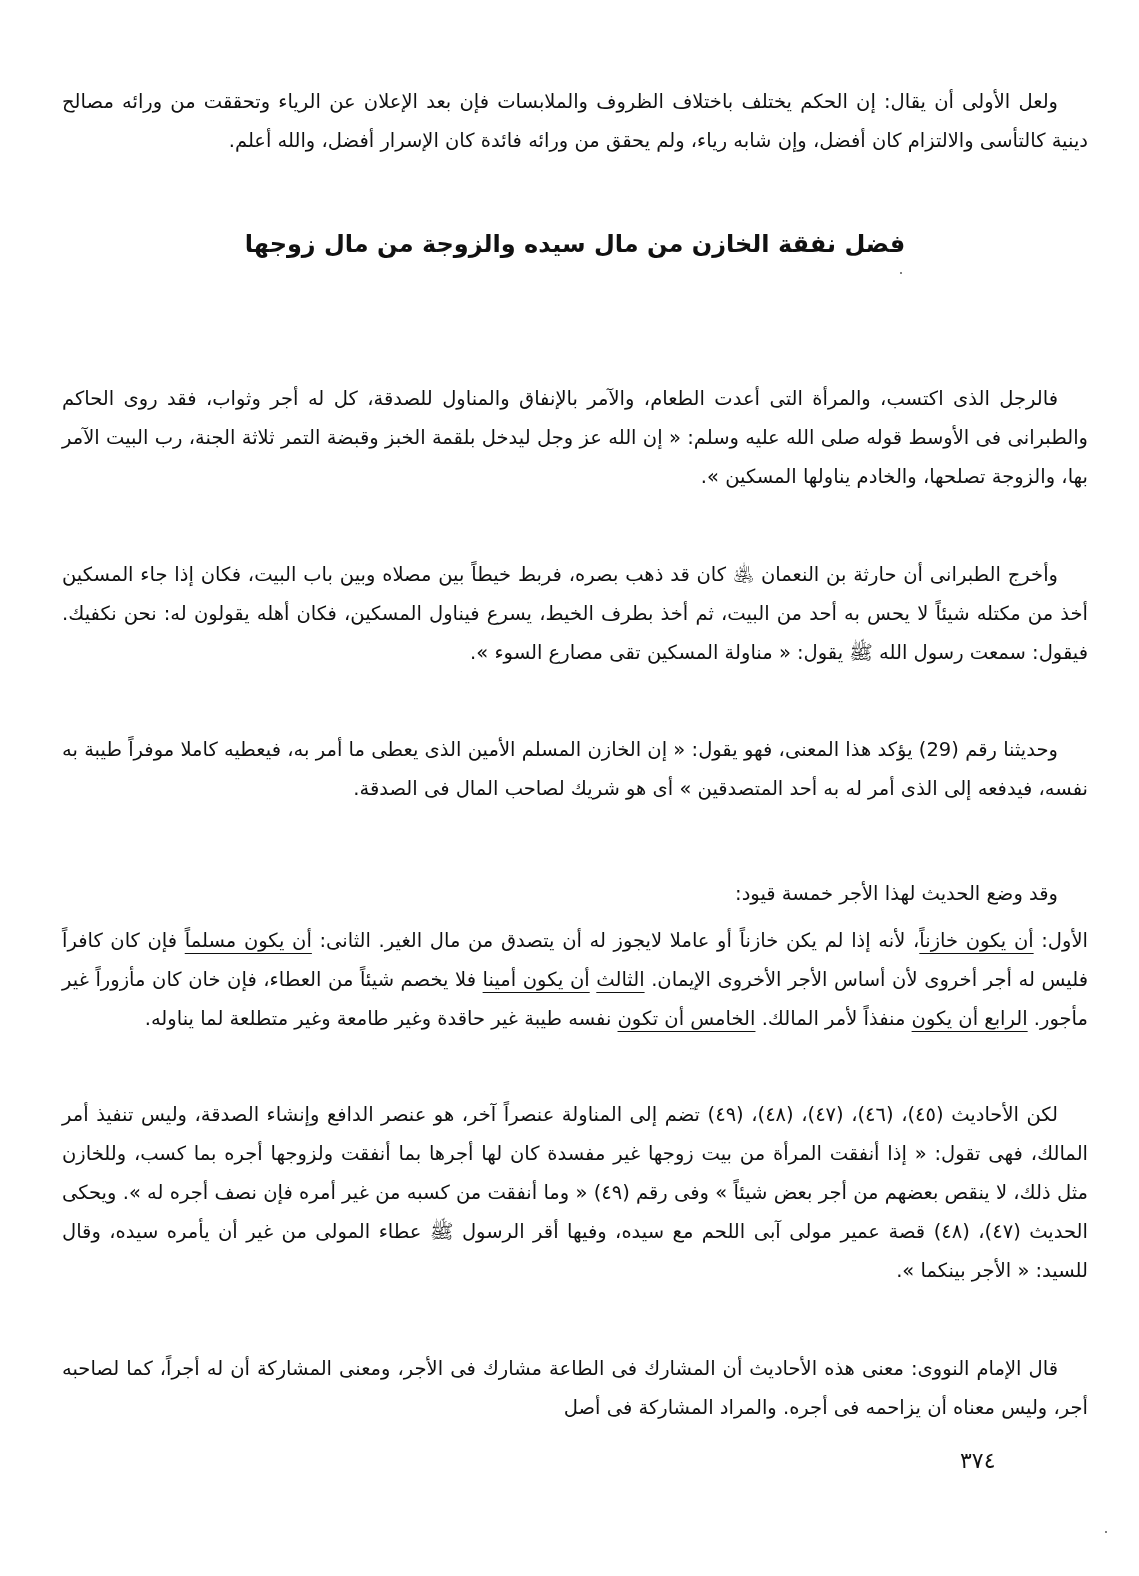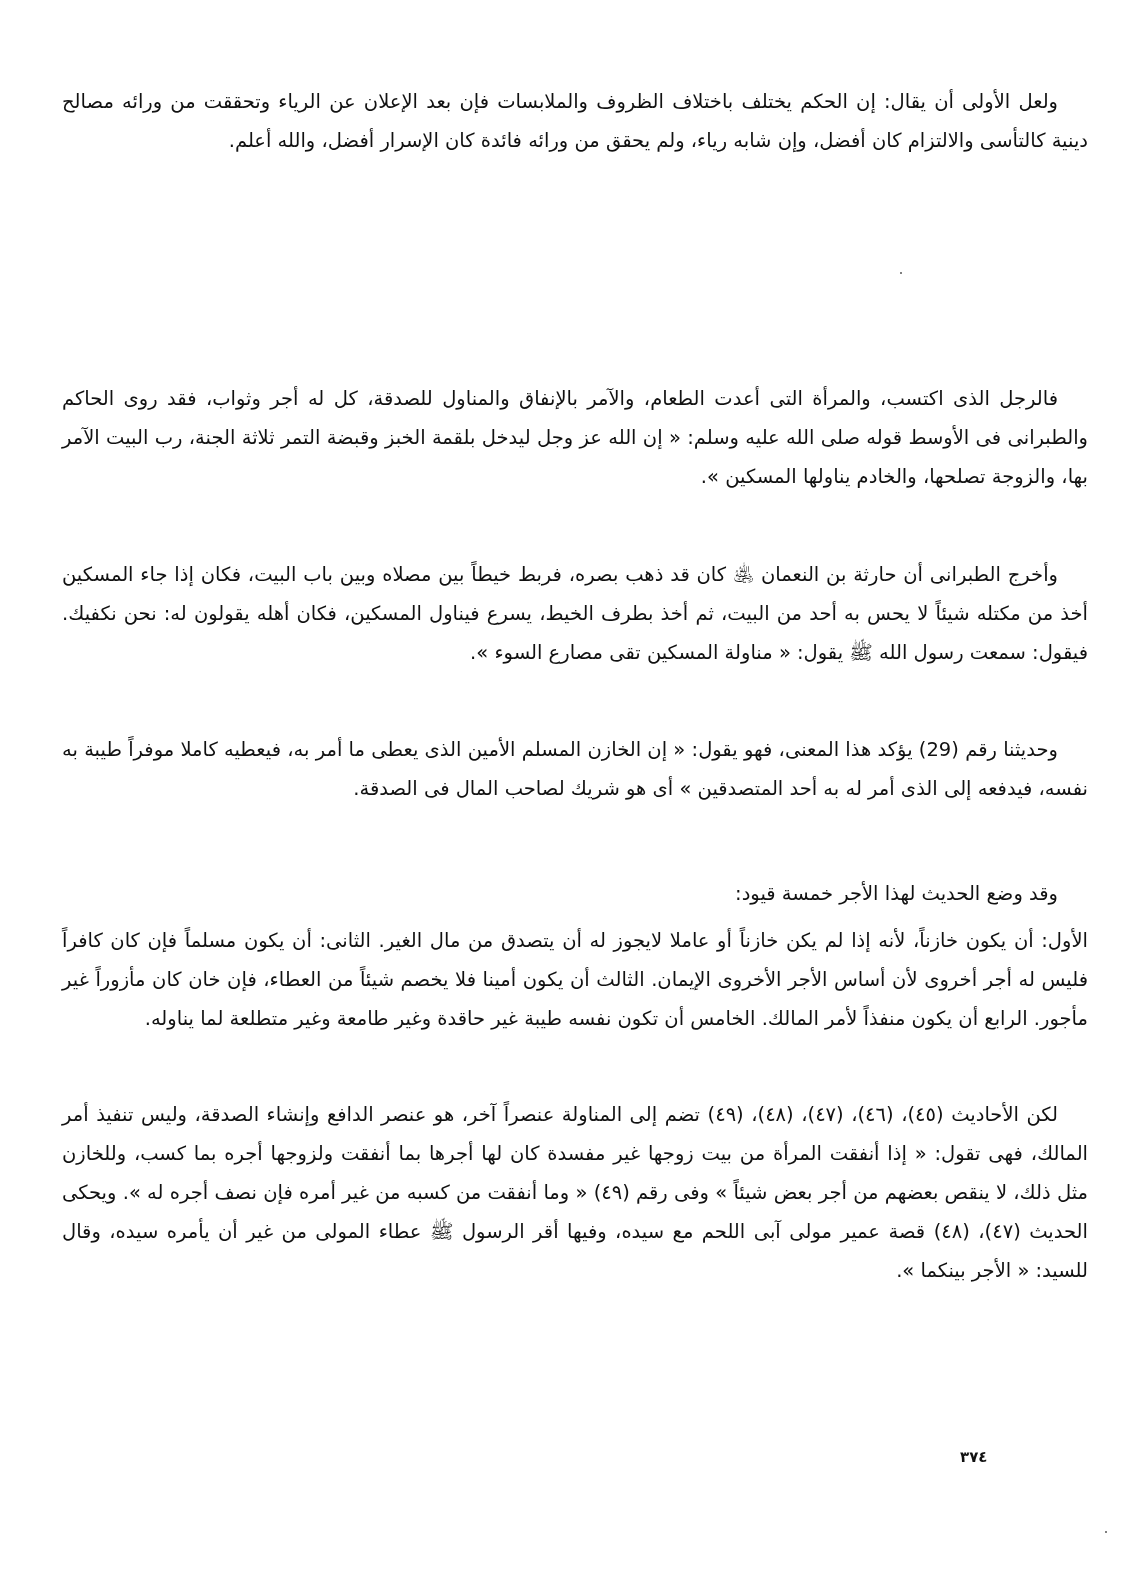--- a/index.html
+++ b/index.html
@@ -43,60 +43,63 @@
       width: 1026px;
       top: 222px;
       direction: rtl;
       text-align: center;
       font-size: 24px;
       font-weight: bold;
       line-height: 44px;
       margin: 0;
     }
     .u {
+      text-decoration: underline;
       text-underline-offset: 6px;
       text-decoration-thickness: 1px;
     }
     .page-number {
       position: absolute;
       left: 960px;
       top: 1448px;
       direction: rtl;
-      font-size: 15px;
-      font-weight: bold;
+      font-size: 22px;
+      font-weight: normal;
       letter-spacing: 1px;
       text-align: center;
     }
     .speck {
       position: absolute;
       width: 2px;
       height: 2px;
       background: #555;
       border-radius: 1px;
     }
   </style>
 </head>
 <body>
 
 <div class="page">
 
   <p class="text-block" style="top:82px;"><span class="indent"></span><span>ولعل الأولى أن يقال: إن الحكم يختلف باختلاف الظروف والملابسات فإن بعد الإعلان عن الرياء وتحققت من ورائه مصالح دينية كالتأسى والالتزام كان أفضل، وإن شابه رياء، ولم يحقق من ورائه فائدة كان الإسرار أفضل، والله أعلم.</span></p>
 
+  <h2 class="heading">فضل نفقة الخازن من مال سيده والزوجة من مال زوجها</h2>
 
 
   <p class="text-block" style="top:555px;"><span class="indent"></span><span>وأخرج الطبرانى أن حارثة بن النعمان ﵁ كان قد ذهب بصره، فربط خيطاً بين مصلاه وبين باب البيت، فكان إذا جاء المسكين أخذ من مكتله شيئاً لا يحس به أحد من البيت، ثم أخذ بطرف الخيط، يسرع فيناول المسكين، فكان أهله يقولون له: نحن نكفيك. فيقول: سمعت رسول الله ﷺ يقول: « مناولة المسكين تقى مصارع السوء ».</span></p>
 
   <p class="text-block" style="top:379px;"><span class="indent"></span><span>فالرجل الذى اكتسب، والمرأة التى أعدت الطعام، والآمر بالإنفاق والمناول للصدقة، كل له أجر وثواب، فقد روى الحاكم والطبرانى فى الأوسط قوله صلى الله عليه وسلم: « إن الله عز وجل ليدخل بلقمة الخبز وقبضة التمر ثلاثة الجنة، رب البيت الآمر بها، والزوجة تصلحها، والخادم يناولها المسكين ».</span></p>
 
   <p class="text-block" style="top:730px;"><span class="indent"></span><span>وحديثنا رقم (29) يؤكد هذا المعنى، فهو يقول: « إن الخازن المسلم الأمين الذى يعطى ما أمر به، فيعطيه كاملا موفراً طيبة به نفسه، فيدفعه إلى الذى أمر له به أحد المتصدقين » أى هو شريك لصاحب المال فى الصدقة.</span></p>
 
   <p class="text-block" style="top:866px;margin-top:8px;"><span class="indent"></span><span>وقد وضع الحديث لهذا الأجر خمسة قيود:</span></p>
 
   <p class="text-block" style="top:921px;"><span>الأول:</span> <span class="u">أن يكون خازناً</span><span>، لأنه إذا لم يكن خازناً أو عاملا لايجوز له أن يتصدق من مال الغير.</span> <span>الثانى:</span> <span class="u">أن يكون مسلماً</span><span> فإن كان كافراً فليس له أجر أخروى لأن أساس الأجر الأخروى الإيمان.</span> <span class="u">الثالث</span> <span class="u">أن يكون أمينا</span><span> فلا يخصم شيئاً من العطاء، فإن خان كان مأزوراً غير مأجور.</span> <span class="u">الرابع أن يكون</span><span> منفذاً لأمر المالك.</span> <span class="u">الخامس أن تكون</span><span> نفسه طيبة غير حاقدة وغير طامعة وغير متطلعة لما يناوله.</span></p>
 
   <p class="text-block" style="top:1095px;"><span class="indent"></span><span>لكن الأحاديث (٤٥)، (٤٦)، (٤٧)، (٤٨)، (٤٩) تضم إلى المناولة عنصراً آخر، هو عنصر الدافع وإنشاء الصدقة، وليس تنفيذ أمر المالك، فهى تقول: « إذا أنفقت المرأة من بيت زوجها غير مفسدة كان لها أجرها بما أنفقت ولزوجها أجره بما كسب، وللخازن مثل ذلك، لا ينقص بعضهم من أجر بعض شيئاً » وفى رقم (٤٩) « وما أنفقت من كسبه من غير أمره فإن نصف أجره له ». ويحكى الحديث (٤٧)، (٤٨) قصة عمير مولى آبى اللحم مع سيده، وفيها أقر الرسول ﷺ عطاء المولى من غير أن يأمره سيده، وقال للسيد: « الأجر بينكما ».</span></p>
 
+  <p class="text-block" style="top:1349px;"><span class="indent"></span><span>قال الإمام النووى: معنى هذه الأحاديث أن المشارك فى الطاعة مشارك فى الأجر، ومعنى المشاركة أن له أجراً، كما لصاحبه أجر، وليس معناه أن يزاحمه فى أجره. والمراد المشاركة فى أصل</span></p>
 
   <div class="page-number">٣٧٤</div>
 
   <span class="speck" style="left:1105px;top:1531px;"></span>
   <span class="speck" style="left:900px;top:272px;"></span>
 </div>
 
 </body></html>

